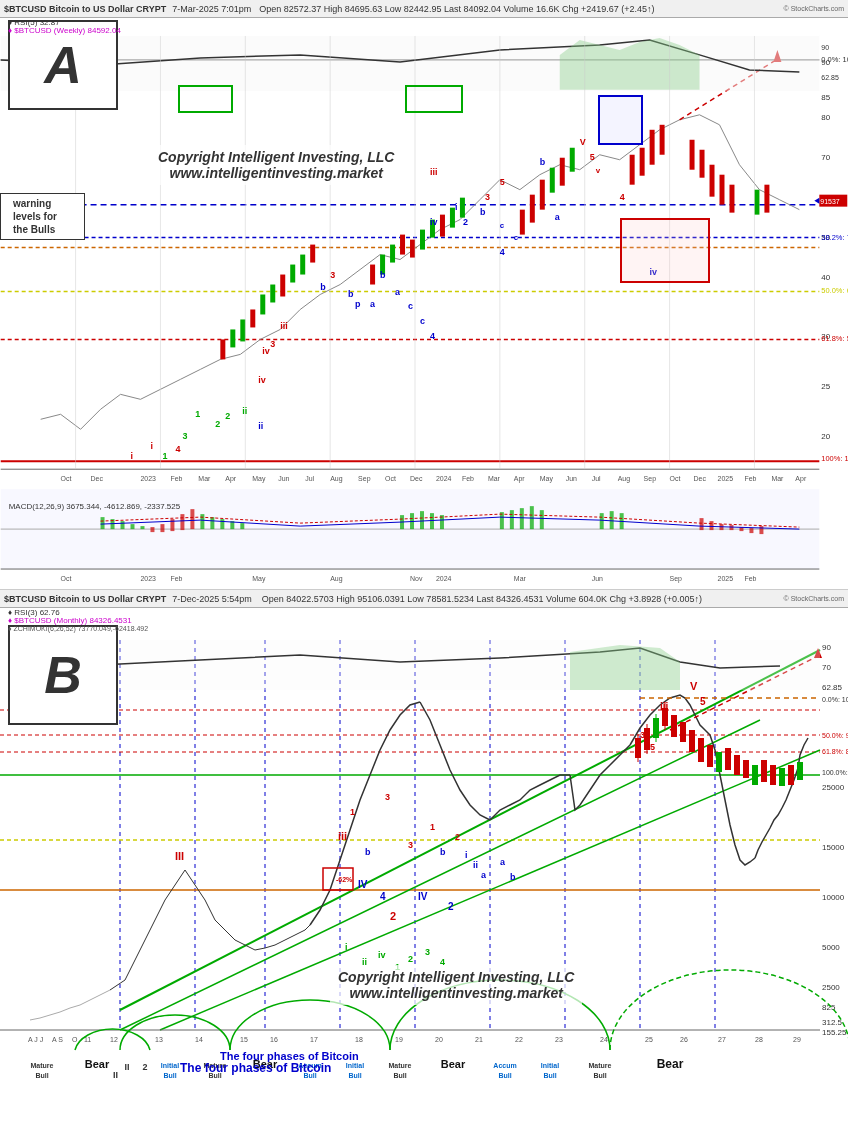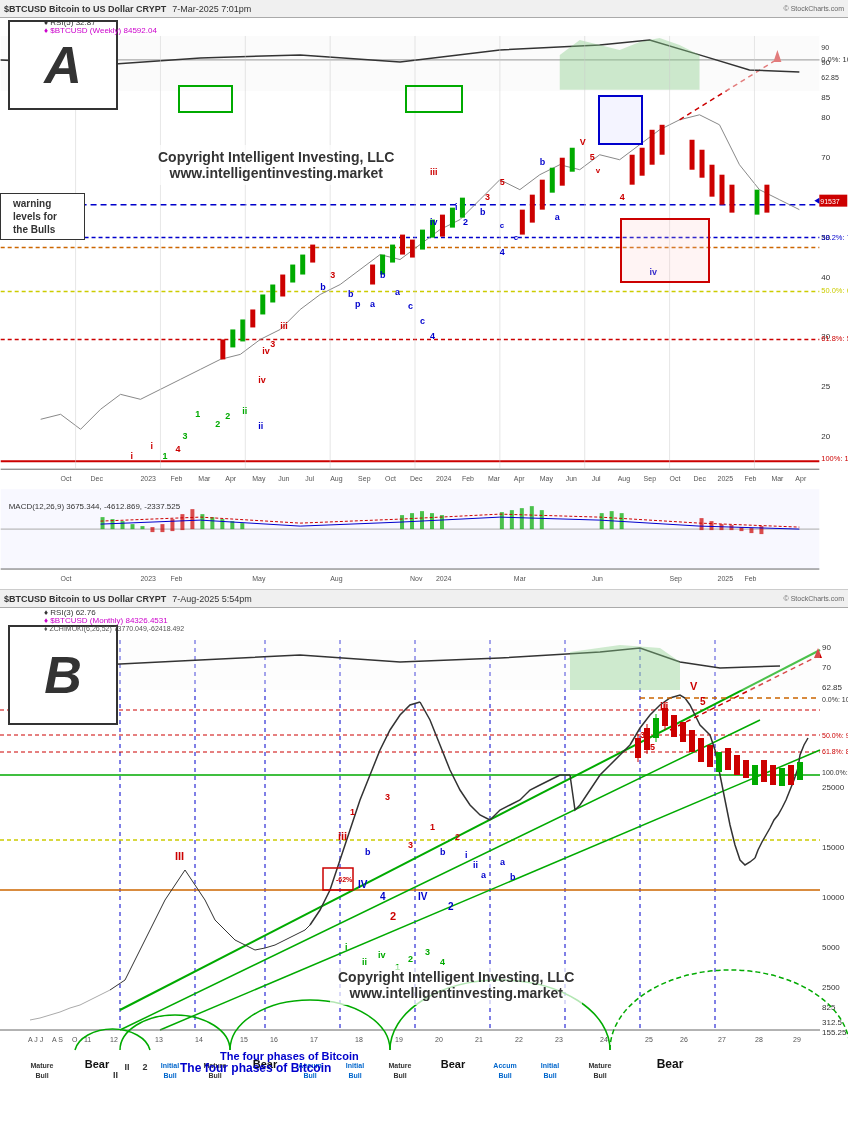--- a/index.html
+++ b/index.html
@@ -137,20 +137,21 @@
       z-index: 5;
       text-align: center;
       background: rgba(255,255,255,0.7);
       padding: 4px 8px;
     }
 
     .copyright-line {
       font-size: 14px;
       font-weight: bold;
       color: #333;
+      font-style: italic;
     }
 
     
     .warning-box {
       position: absolute;
       top: 193px;
       left: 0px;
       z-index: 6;
       background: #fff;
       border: 1px solid #333;
@@ -193,21 +194,20 @@
       z-index: 4;
     }
 
     
     .rsi-label {
       position: absolute;
       left: 8px;
       font-size: 8px;
       color: #333;
       z-index: 8;
-      padding-left: 36px;
     }
 
     
     .four-phases-label {
       position: absolute;
       bottom: 50px;
       left: 180px;
       font-size: 12px;
       font-weight: bold;
       color: #0000cc;
@@ -217,20 +217,21 @@
 </head>
 <body>
 
 <div class="chart-container">
 
   <div class="chart-a">
 
     <div class="header-a">
       <span style="font-weight:bold; margin-right:6px;">$BTCUSD Bitcoin to US Dollar CRYPT</span>
       <span style="margin-right:8px;">7-Mar-2025 7:01pm</span>
+      <span>Open 82572.37 High 84695.63 Low 82442.95 Last 84092.04 Volume 16.6K Chg +2419.67 (+2.45↑)</span>
       <span style="margin-left:auto; font-size:7px; color:#666;">© StockCharts.com</span>
     </div>
 
     <div class="rsi-label" style="top:18px;">
       <span>♦ RSI(5) 32.87</span>
     </div>
     <div class="rsi-label" style="top:26px; color:#cc00cc;text-align:right;">
       <span>♦ $BTCUSD (Weekly) 84592.04</span>
     </div>
 
@@ -501,21 +502,22 @@
       <text x="822" y="80" font-size="7" fill="#333">62.85</text>
 
     </svg>
 
   </div>
 
   <div class="chart-b">
 
     <div class="header-b">
       <span style="font-weight:bold; margin-right:6px;">$BTCUSD Bitcoin to US Dollar CRYPT</span>
-      <span style="margin-right:10px;">7-Aug-2025 5:54pm</span>
+      <span style="margin-right:10px;">7-Dec-2025 5:54pm</span>
+      <span>Open 84022.5703 High 95106.0391 Low 78581.5234 Last 84326.4531 Volume 604.0K Chg +3.8928 (+0.005↑)</span>
       <span style="margin-left:auto; font-size:7px; color:#666;">© StockCharts.com</span>
     </div>
 
     <div class="rsi-label" style="top:18px;">
       <span>♦ RSI(3) 62.76</span>
     </div>
     <div class="rsi-label" style="top:26px; color:#cc00cc;">
       <span style="font-size:8px;text-align:center;">♦ $BTCUSD (Monthly) 84326.4531</span>
     </div>
     <div class="rsi-label" style="top:35px; color:#555; font-size:7px;">

